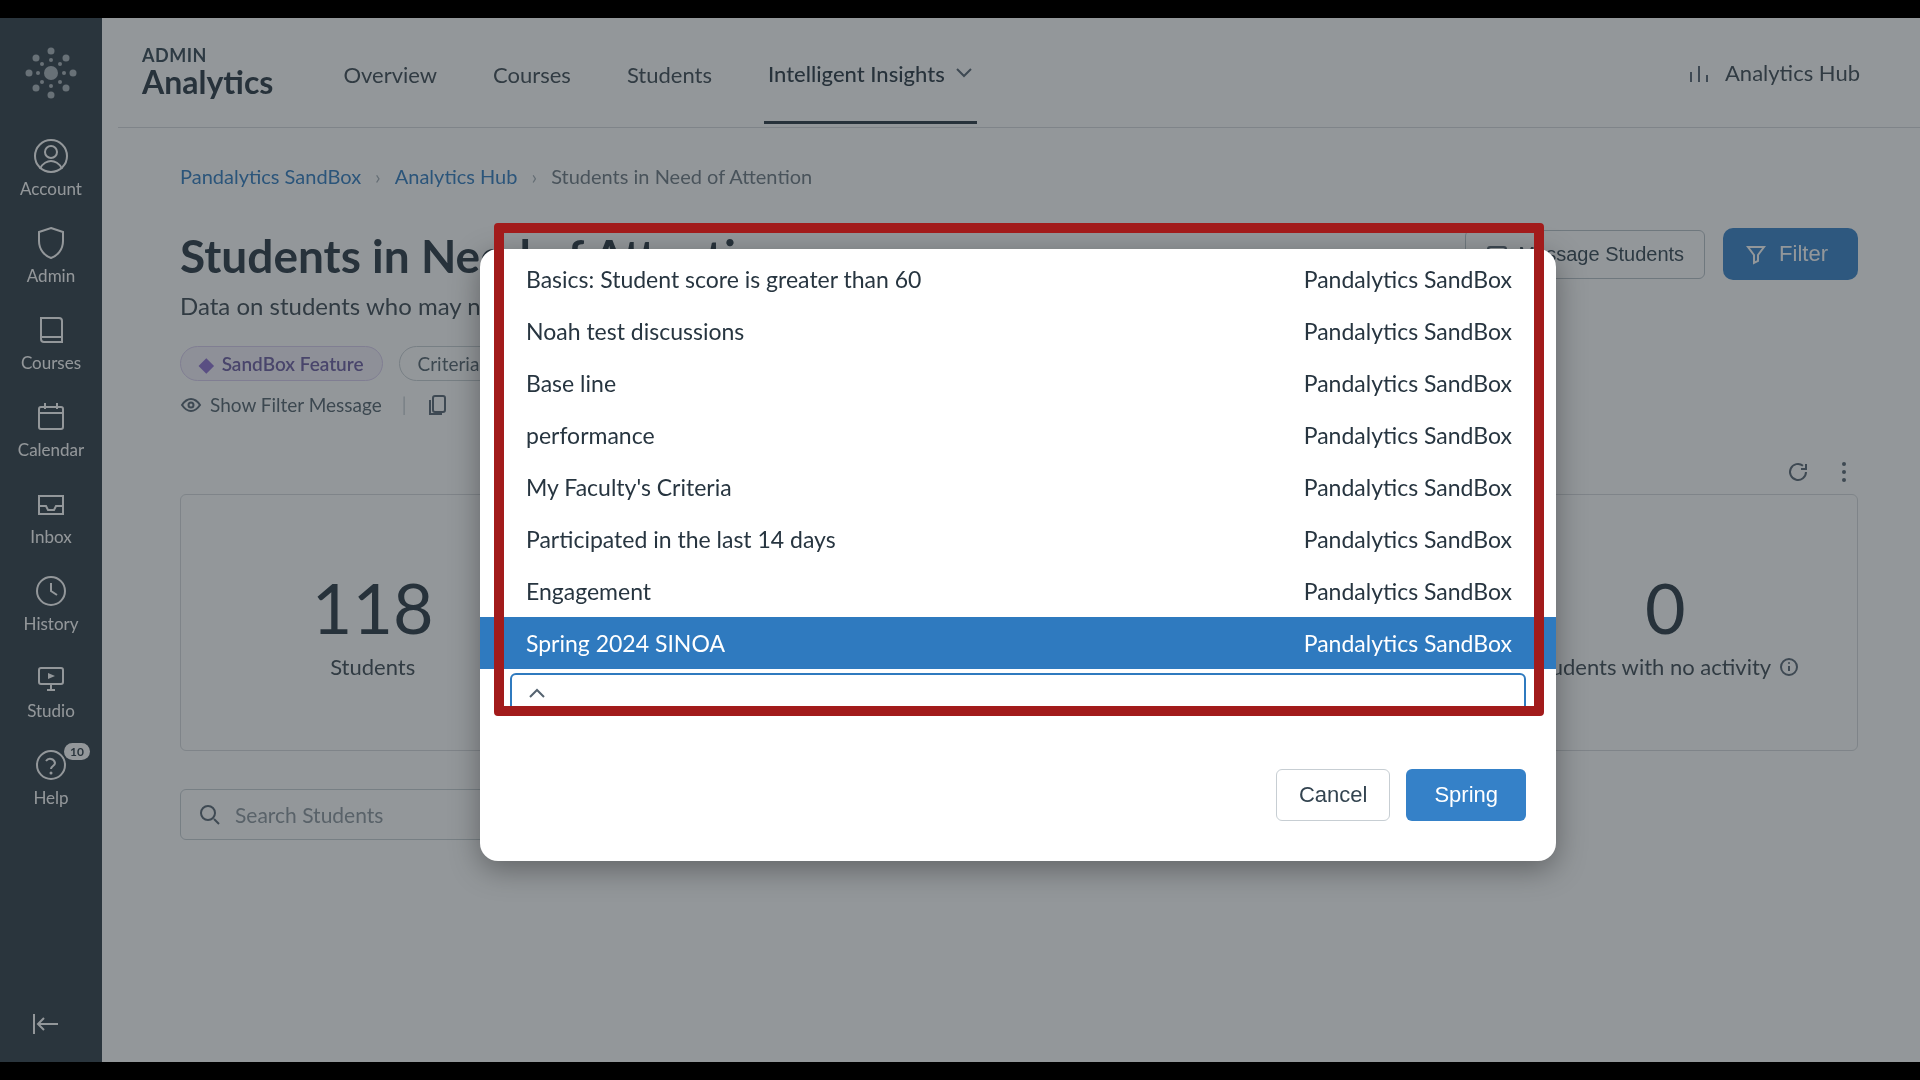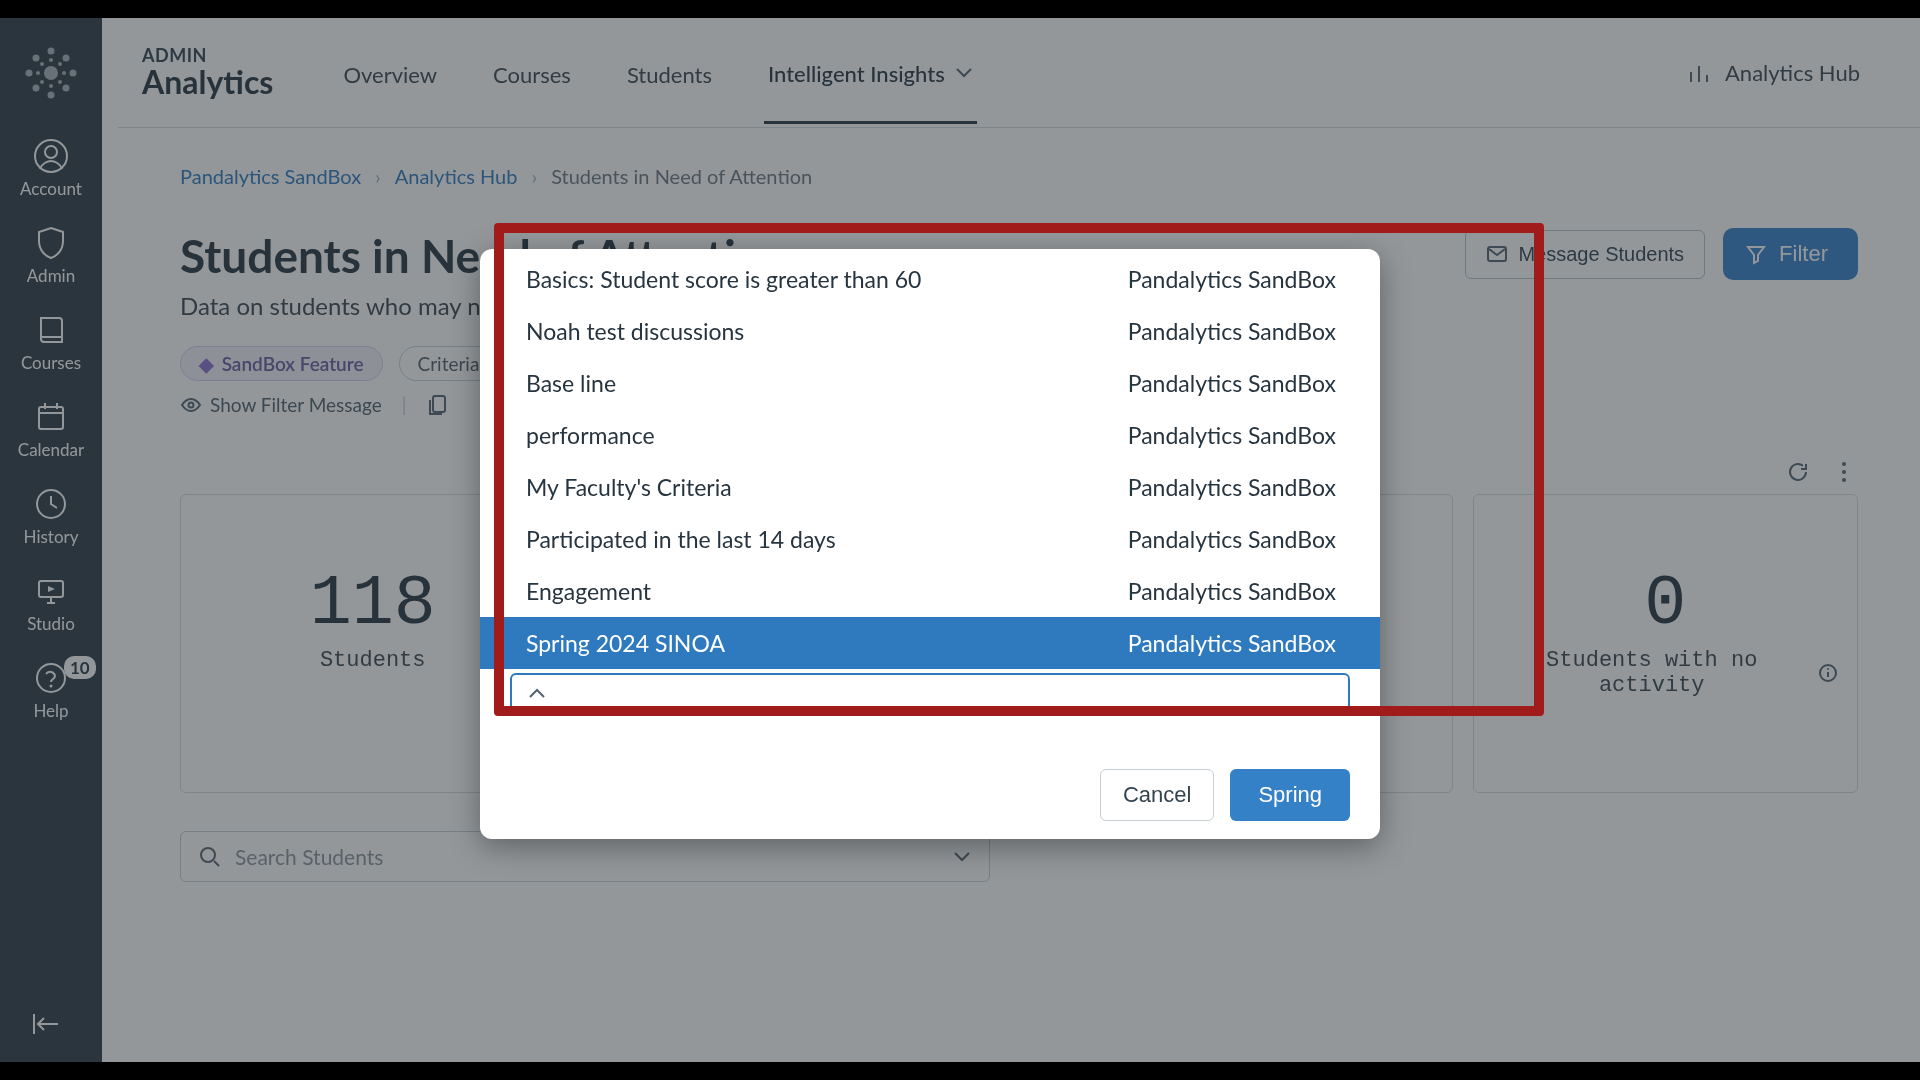--- a/index.html
+++ b/index.html
@@ -42,21 +42,21 @@
   .nav-collapse {
     margin-top: auto;
     width: 100%;
     display:flex; align-items:center; justify-content:flex-start;
     padding: 20px 0 24px 30px;
     color:#fff;
   }
   .nav-badge {
     position:absolute; top:6px; left:64px;
     background:#fff; color:#2d3b45;
-    border-radius:10px; font-size:17px; font-weight:700;
+    border-radius:10px; font-size:12px; font-weight:700;
     padding:1px 6px;
   }
   
   
   .main {
     position:absolute;
     left:118px; top:0; right:0; height:100%;
     background:#fff;
   }
   .topbar {
@@ -107,21 +107,21 @@
   .pill.upgrade .dia { color:#8c6fd1; }
   
   .filter-meta { display:flex; gap:20px; align-items:center; color:#51606b; font-size:19px; margin-bottom:44px; }
   .filter-meta .sep2 { color:#c7ced3; }
   
   .card-actions-right { display:flex; justify-content:flex-end; gap:30px; padding-right:10px; margin-bottom:10px; color:#51606b; }
   
   .cards { display:flex; gap:20px; }
   .stat-card {
     flex:1; border:1px solid #d6d9dc; border-radius:6px;
-    padding:70px 20px 94px; text-align:center;font-family:Liberation Mono, monospace;
+    padding:70px 20px 70px; text-align:center;
   }
   .stat-card.narrow { flex:0.9; }
   .stat-num { font-size:70px; color:#273540; font-weight:400; }
   .stat-label { font-size:22px; color:#3a4750; margin-top:4px; display:inline-flex; align-items:center; gap:8px; }
   
   .search-row { margin-top:38px; }
   .combo {
     width:810px; border:1px solid #c7ced3; border-radius:6px;
     display:flex; align-items:center; padding:12px 18px; gap:14px;
     color:#8a949c; font-size:21px;
@@ -142,25 +142,25 @@
     left:14px; top:0;
     width:1050px; height:493px;
     border:10px solid #a21b1b;
     border-radius:4px;
     pointer-events:none;
     z-index:5;
   }
   .modal {
     position:absolute;
     left:0; top:26px;
-    width:900px;
+    width:1076px;
     background:#fff;
-    border-radius:12px;
+    border-radius:18px;
     box-shadow:0 8px 30px rgba(0,0,0,0.35);
-    padding:0 0 18px;
+    padding:0 0 40px;
   }
   .opt-list { padding-top:4px; }
   .opt {
     display:flex; justify-content:space-between; align-items:center;
     padding:12px 44px 12px 46px;
     font-size:23px; color:#273540;
     cursor:pointer;
   }
   .opt.selected { background:#2f7abf; color:#fff; }
   .opt-right { color:#273540; }
@@ -259,20 +259,28 @@
             <line x1="12" y1="20" x2="12" y2="20" stroke="#fff" stroke-width="3"></line>
             <line x1="18" y1="20" x2="18" y2="20" stroke="#fff" stroke-width="3"></line>
             <line x1="24" y1="20" x2="24" y2="20" stroke="#fff" stroke-width="3"></line>
           </svg>
       </span>
       <span>Calendar</span>
     </div>
     <div class="nav-item">
       <span class="icon">
         <svg viewBox="0 0 36 36">
+            <path d="M6 10h24v18H6z M6 20h7l2 4h6l2-4h7" class="stroke-w"></path>
+          </svg>
+      </span>
+      <span>Inbox</span>
+    </div>
+    <div class="nav-item">
+      <span class="icon">
+        <svg viewBox="0 0 36 36">
             <circle cx="18" cy="18" r="14" class="stroke-w"></circle>
             <path d="M18 10v8l6 4" class="stroke-w"></path>
           </svg>
       </span>
       <span>History</span>
     </div>
     <div class="nav-item">
       <span class="icon">
         <svg viewBox="0 0 36 36">
             <rect x="6" y="8" width="24" height="16" rx="2" class="stroke-w"></rect>

